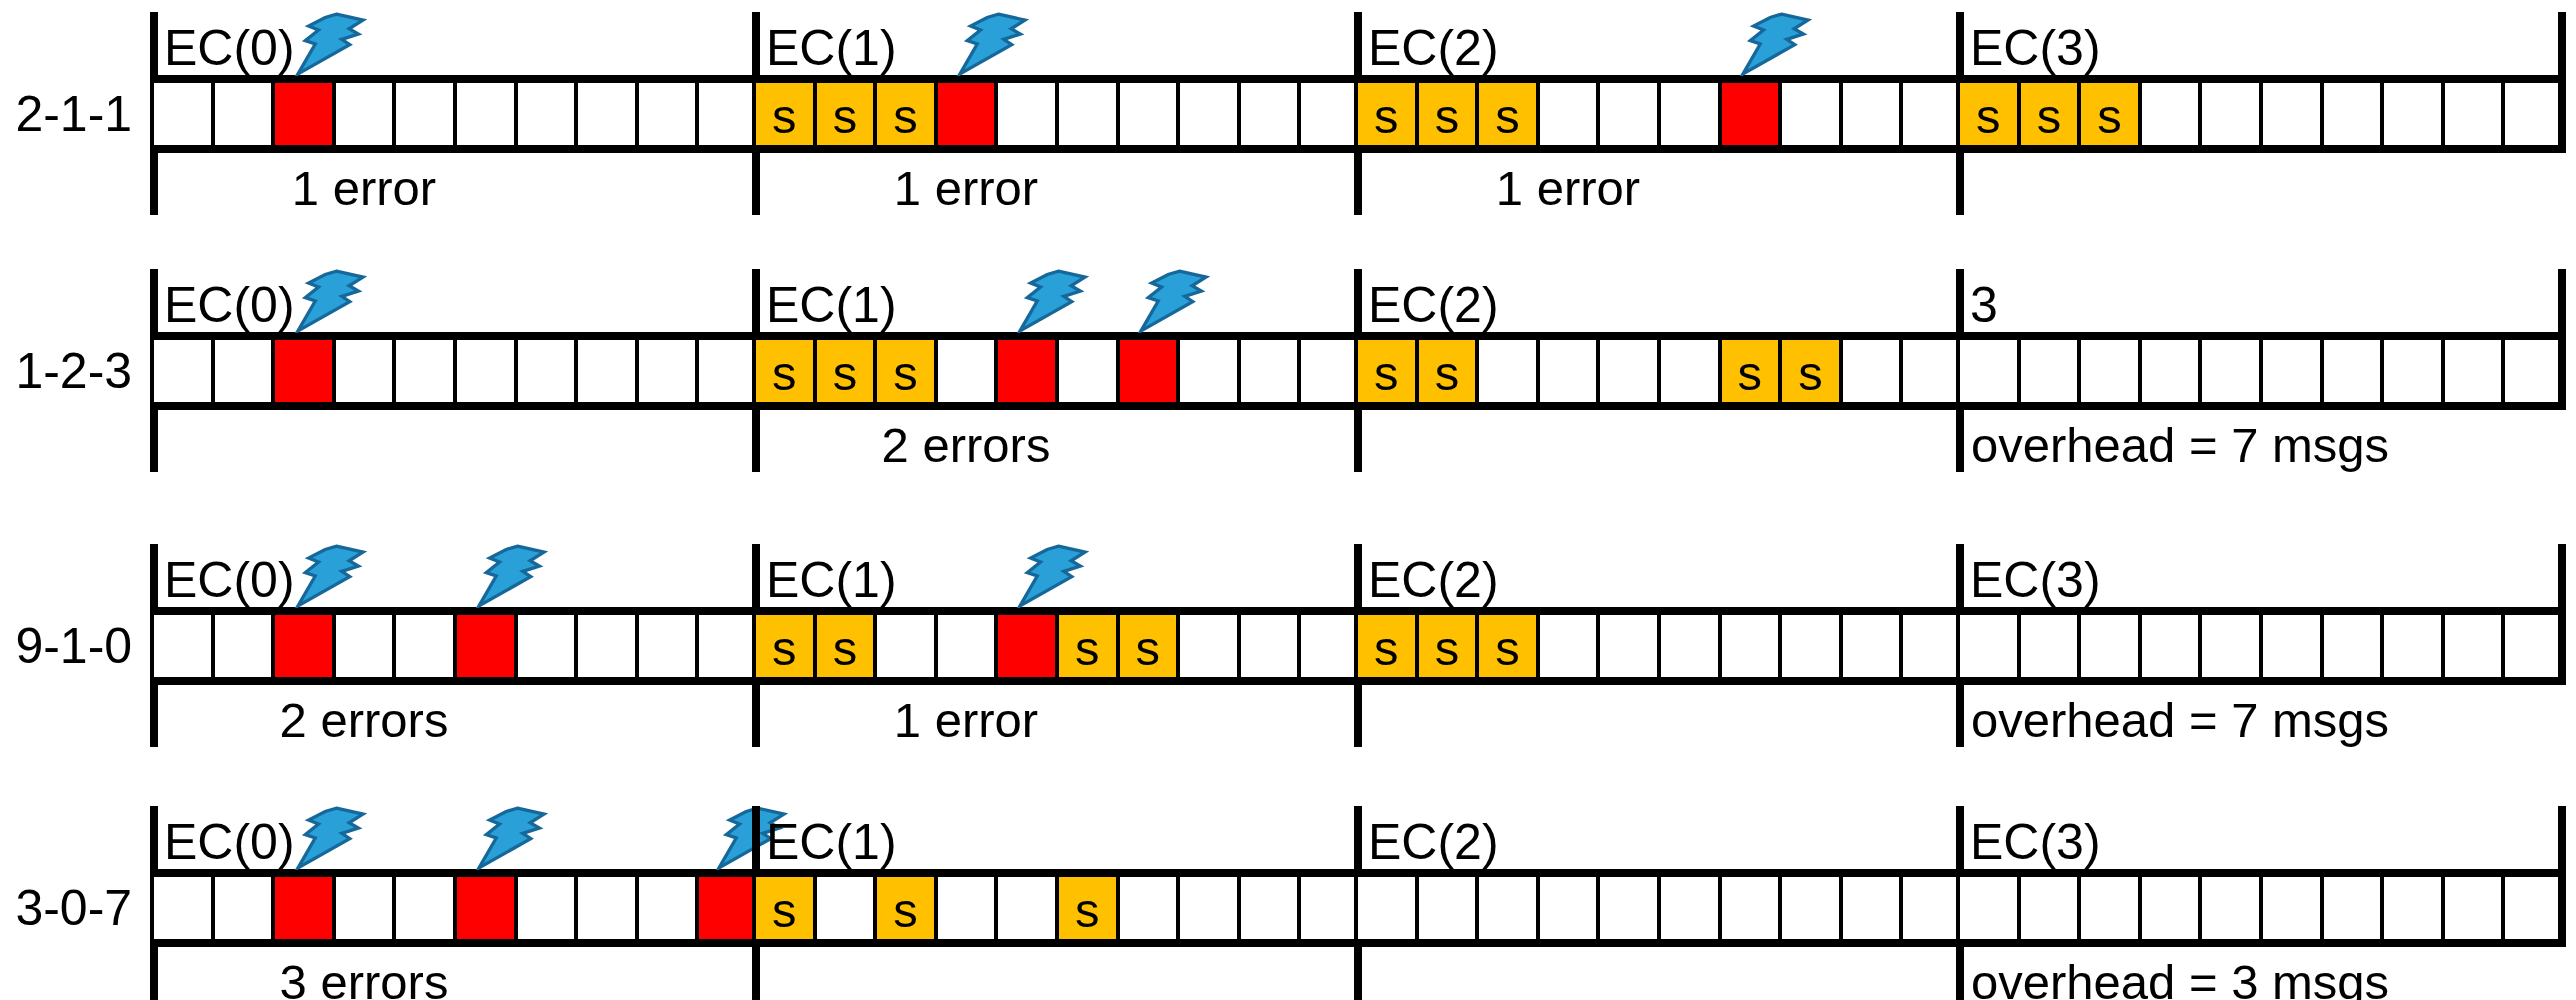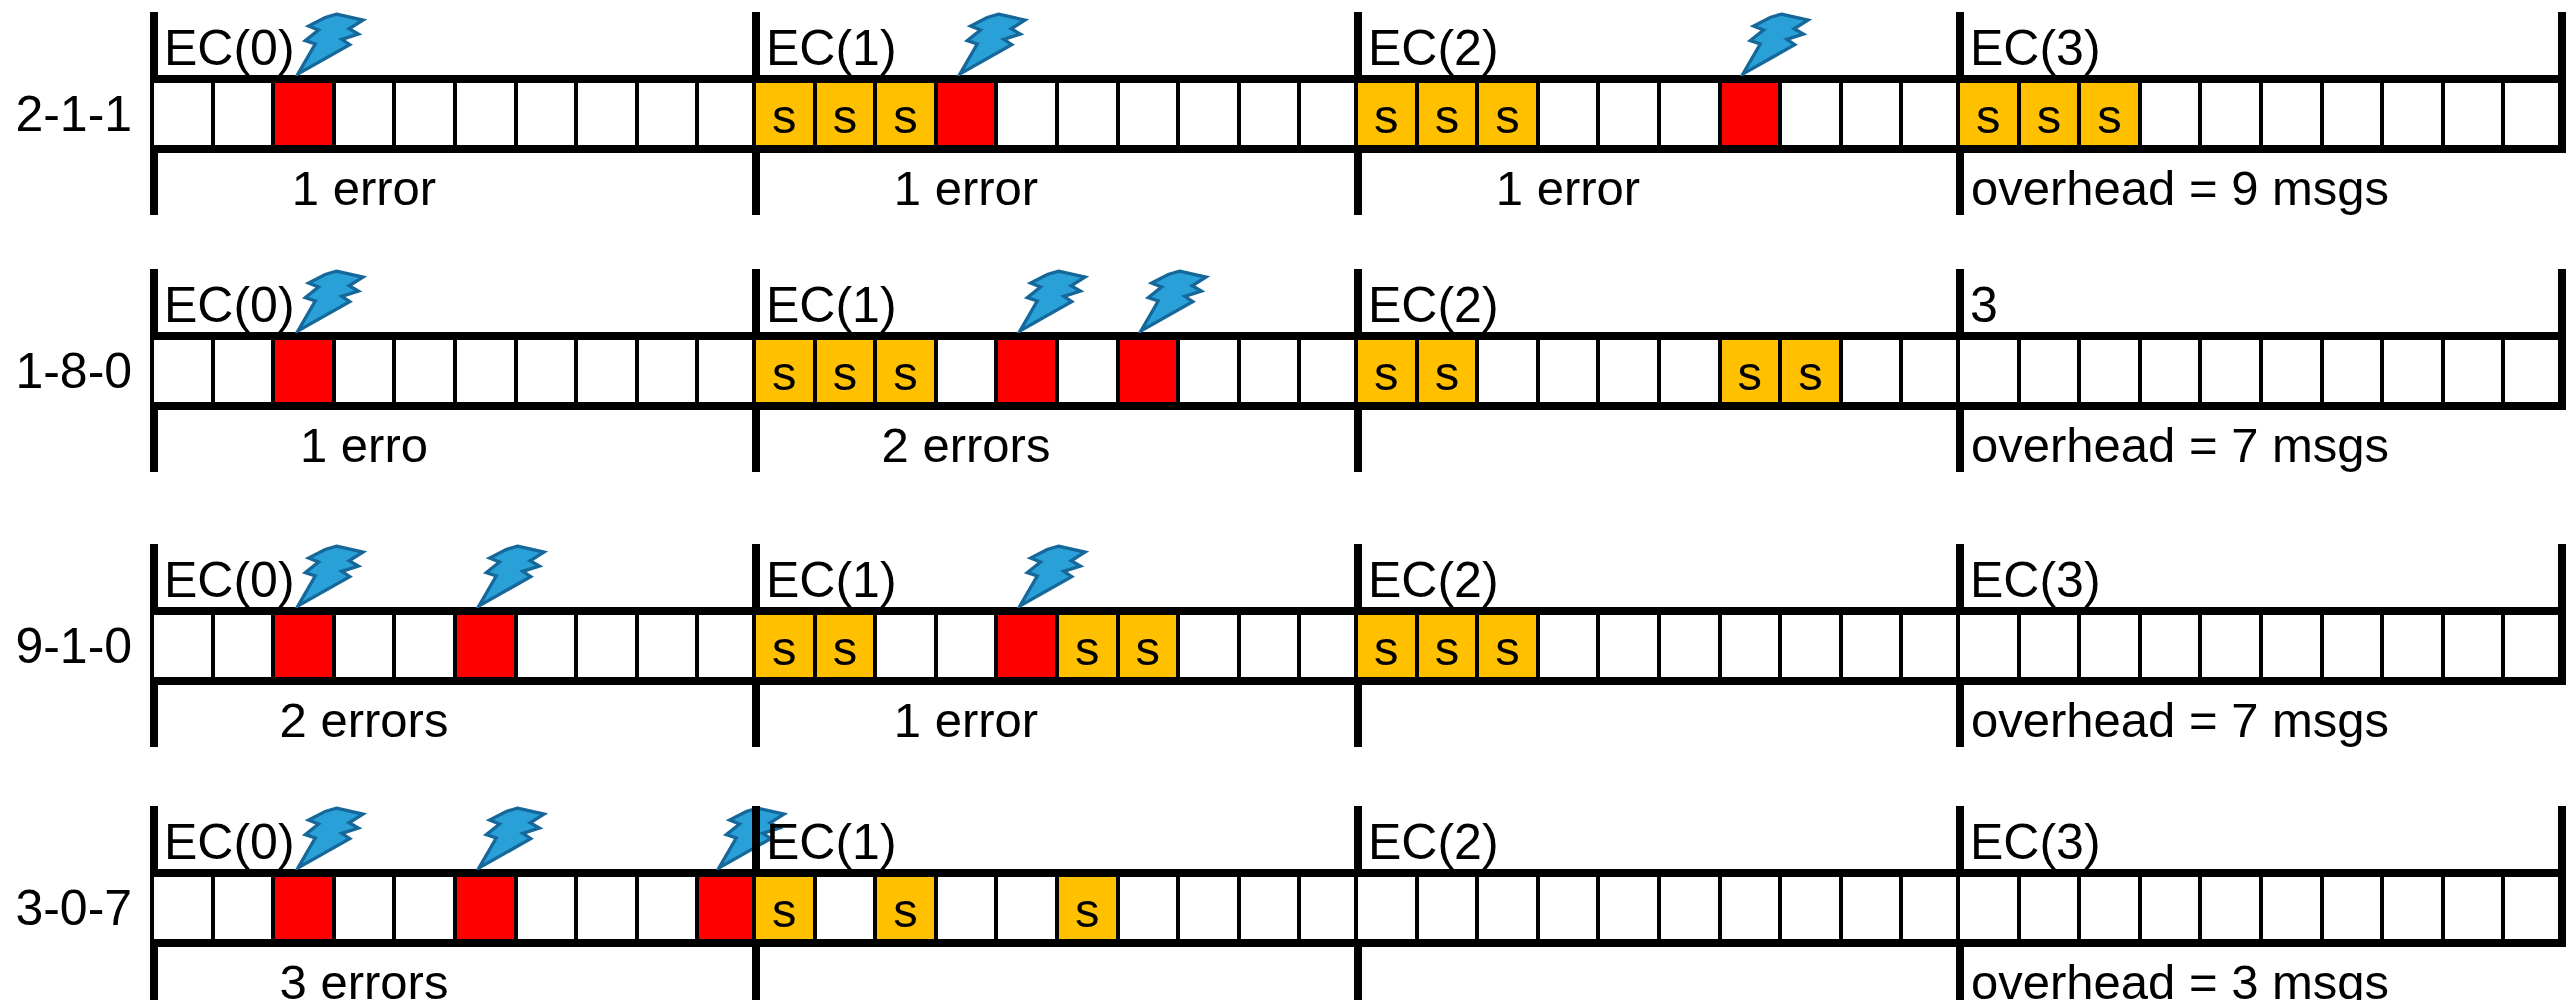--- a/index.html
+++ b/index.html
@@ -139,46 +139,44 @@
             <span class="s-letter">s</span>
           </div>
           <div class="cell cell-white" style="background: rgb(255, 255, 255);"></div>
           <div class="cell cell-white" style="background: rgb(255, 255, 255);"></div>
           <div class="cell cell-white" style="background: rgb(255, 255, 255);"></div>
           <div class="cell cell-white" style="background: rgb(255, 255, 255);"></div>
           <div class="cell cell-white" style="background: rgb(255, 255, 255);"></div>
           <div class="cell cell-white" style="background: rgb(255, 255, 255);"></div>
           <div class="cell cell-white" style="background: rgb(255, 255, 255);"></div>
         </div>
-        <div class="bottom-label left" style="left: 1971px;">overhead = 9 msgs</div>
         <div class="bar short" style="left: 2558px;"></div>
       </div>
       <div class="row-block" style="top: 269px;">
-        <div class="row-label">1-8-0</div>
+        <div class="row-label">1-2-3</div>
         <div class="strip-frame"></div>
         <div class="bar full" style="left: 150px;"></div>
         <div class="epoch-label" style="left: 164px;">EC(0)</div>
         <div class="cells" style="left: 154px;">
           <div class="cell cell-white" style="background: rgb(255, 255, 255);"></div>
           <div class="cell cell-white" style="background: rgb(255, 255, 255);"></div>
           <div class="cell cell-error" style="background: rgb(255, 0, 0);"></div>
           <div class="cell cell-white" style="background: rgb(255, 255, 255);"></div>
           <div class="cell cell-white" style="background: rgb(255, 255, 255);"></div>
           <div class="cell cell-white" style="background: rgb(255, 255, 255);"></div>
           <div class="cell cell-white" style="background: rgb(255, 255, 255);"></div>
           <div class="cell cell-white" style="background: rgb(255, 255, 255);"></div>
           <div class="cell cell-white" style="background: rgb(255, 255, 255);"></div>
           <div class="cell cell-white" style="background: rgb(255, 255, 255);"></div>
         </div>
         <div class="bolt" style="left: 294px;">
           <svg viewBox="0 0 110 96" xmlns="http://www.w3.org/2000/svg">
             <path d="M64 3 L104 12 L83 25 L97 33 L72 41 L84 49 L6 93 L32 48 L17 43 L37 27 L22 21 L47 8 Z" fill="#29A0D8" stroke="#16689A" stroke-width="5" stroke-linejoin="miter"></path>
           </svg>
         </div>
-        <div class="bottom-label center" style="left: 182px;">1 erro</div>
         <div class="bar full" style="left: 752px;"></div>
         <div class="epoch-label" style="left: 766px;">EC(1)</div>
         <div class="cells" style="left: 756px;">
           <div class="cell cell-send" style="background: rgb(255, 192, 0);">
             <span class="s-letter">s</span>
           </div>
           <div class="cell cell-send" style="background: rgb(255, 192, 0);">
             <span class="s-letter">s</span>
           </div>
           <div class="cell cell-send" style="background: rgb(255, 192, 0);">

